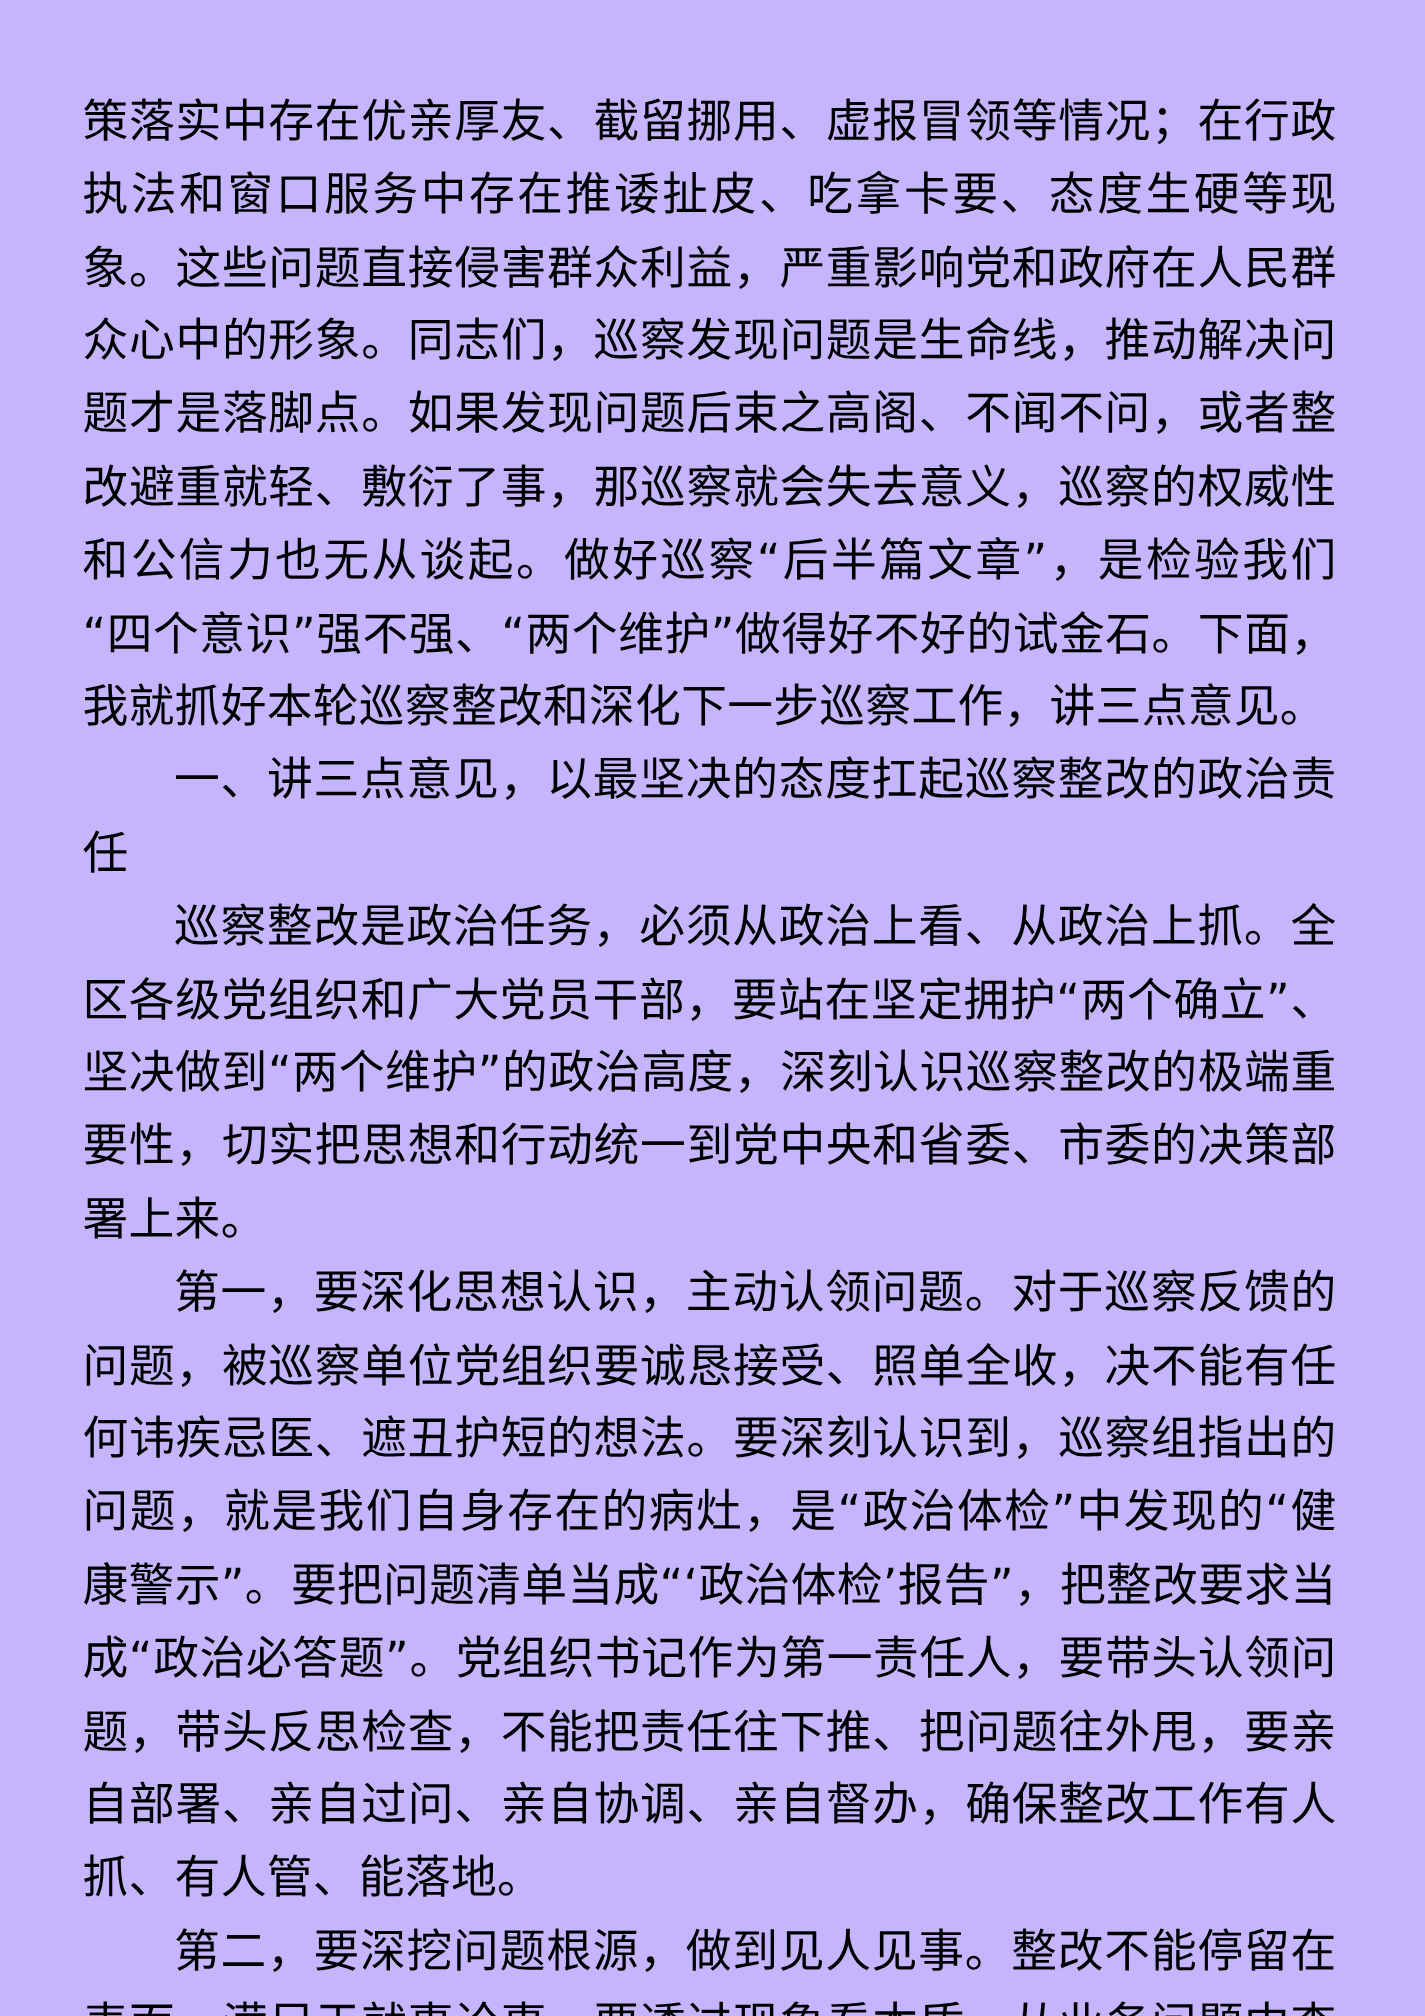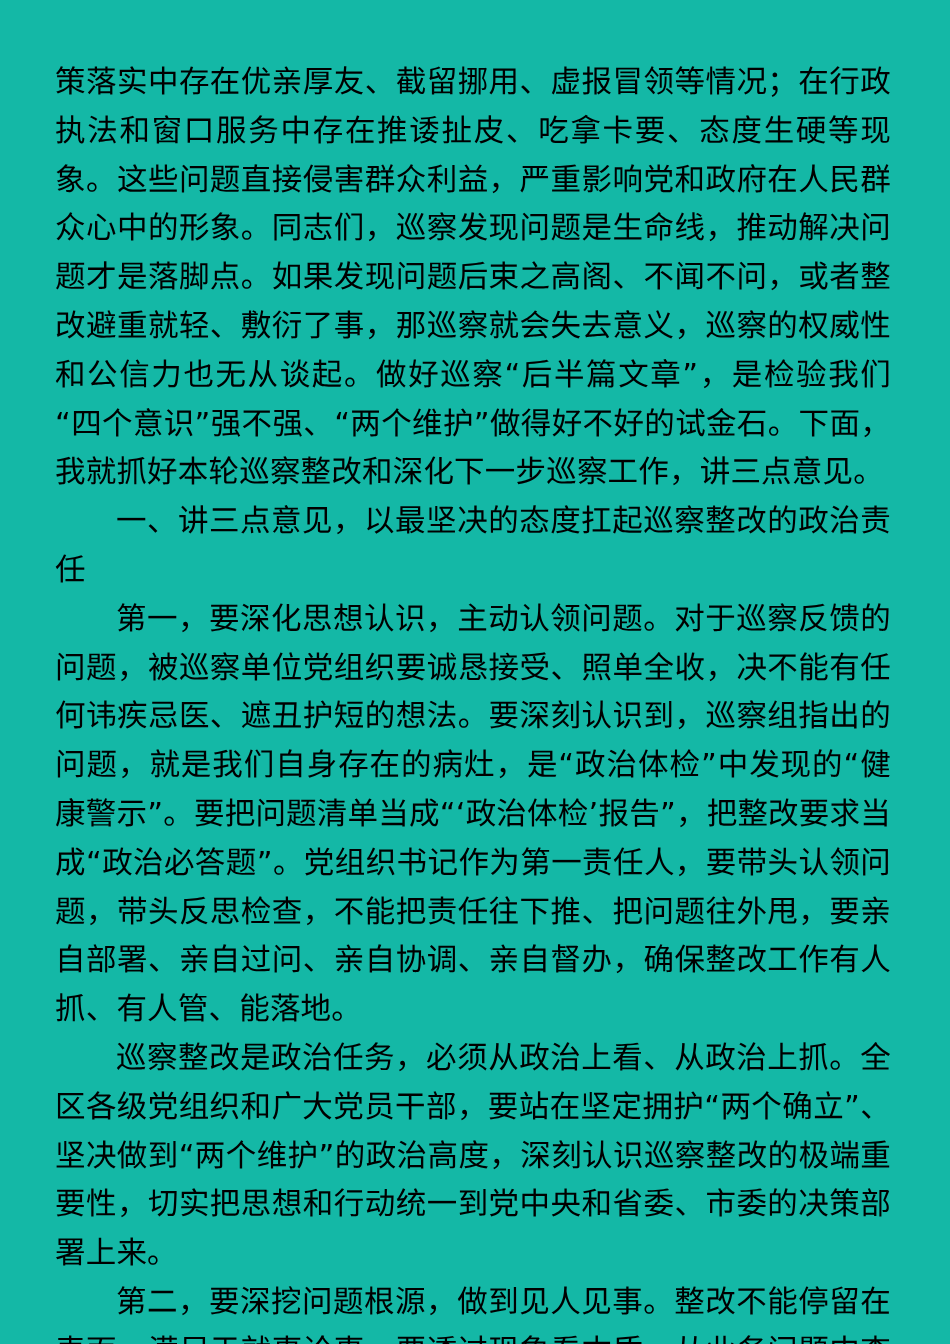--- a/index.html
+++ b/index.html
@@ -9,21 +9,21 @@
     background: #ffffff;
   }
   body {
     font-family: "DejaVu Sans", "Liberation Sans", sans-serif;
     color: #000000;
   }
   .page {
     position: relative;
     width: 950px;
     height: 1344px;
-    background: #14b8a6;
+    background: #c4b5fd;
     box-sizing: border-box;
     overflow: hidden;
   }
   .text-column {
     position: absolute;
     left: 55px;
     top: 58px;
     width: 836px;
   }
   .para {
@@ -49,20 +49,20 @@
 </head>
 <body>
 
 <div class="page">
   <div class="text-column">
 
     <p class="para">策落实中存在优亲厚友、截留挪用、虚报冒领等情况；在行政执法和窗口服务中存在推诿扯皮、吃拿卡要、态度生硬等现象。这些问题直接侵害群众利益，严重影响党和政府在人民群众心中的形象。同志们，巡察发现问题是生命线，推动解决问题才是落脚点。如果发现问题后束之高阁、不闻不问，或者整改避重就轻、敷衍了事，那巡察就会失去意义，巡察的权威性和公信力也无从谈起。做好巡察“后半篇文章”，是检验我们“四个意识”强不强、“两个维护”做得好不好的试金石。下面，我就抓好本轮巡察整改和深化下一步巡察工作，讲三点意见。</p>
 
     <p class="para heading">一、讲三点意见，以最坚决的态度扛起巡察整改的政治责任</p>
 
+    <p class="para indent">巡察整改是政治任务，必须从政治上看、从政治上抓。全区各级党组织和广大党员干部，要站在坚定拥护“两个确立”、坚决做到“两个维护”的政治高度，深刻认识巡察整改的极端重要性，切实把思想和行动统一到党中央和省委、市委的决策部署上来。</p>
+
     <p class="para indent">第一，要深化思想认识，主动认领问题。对于巡察反馈的问题，被巡察单位党组织要诚恳接受、照单全收，决不能有任何讳疾忌医、遮丑护短的想法。要深刻认识到，巡察组指出的问题，就是我们自身存在的病灶，是“政治体检”中发现的“健康警示”。要把问题清单当成“‘政治体检’报告”，把整改要求当成“政治必答题”。党组织书记作为第一责任人，要带头认领问题，带头反思检查，不能把责任往下推、把问题往外甩，要亲自部署、亲自过问、亲自协调、亲自督办，确保整改工作有人抓、有人管、能落地。</p>
-
-    <p class="para indent">巡察整改是政治任务，必须从政治上看、从政治上抓。全区各级党组织和广大党员干部，要站在坚定拥护“两个确立”、坚决做到“两个维护”的政治高度，深刻认识巡察整改的极端重要性，切实把思想和行动统一到党中央和省委、市委的决策部署上来。</p>
 
     <p class="para indent">第二，要深挖问题根源，做到见人见事。整改不能停留在表面，满足于就事论事。要透过现象看本质，从业务问题中查找政治偏差，从具体人具体事上反思深层次的体制机制问题和思想根源问题。要召开专题民主生</p>
 
   </div>
 </div>
 
 </body></html>

